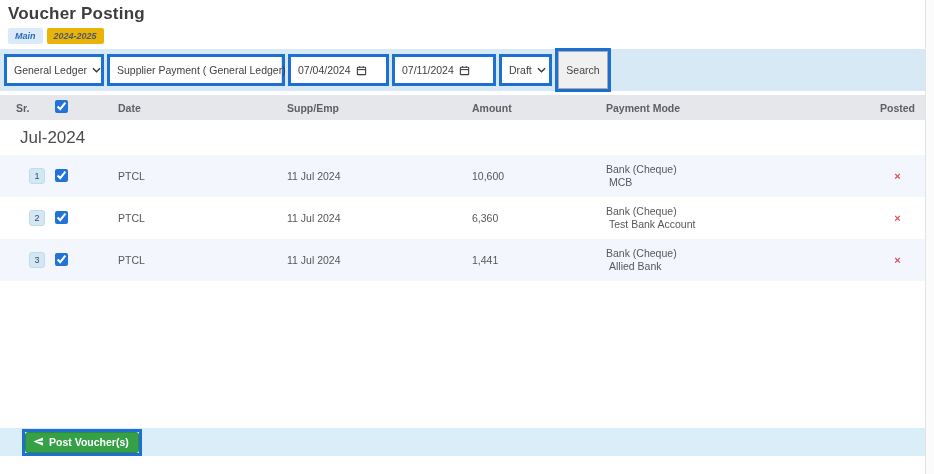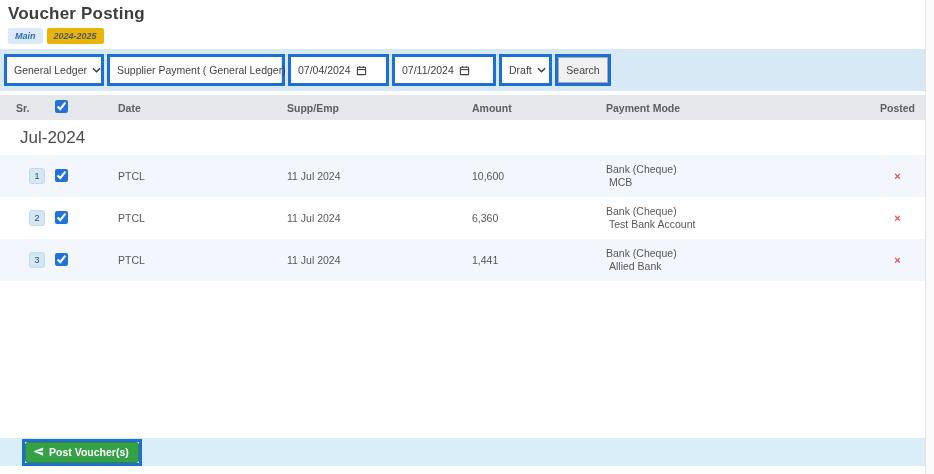--- a/index.html
+++ b/index.html
@@ -28,21 +28,21 @@
     display:flex; align-items:center; height:26px; background:#fff;
     font-size:10.5px; color:#3f3f3f; padding:0 7px; gap:5px; cursor:default; white-space:nowrap;
   }
   .spread { justify-content:flex-start; }
   .w-gl  { width:94px; }
   .w-sup { width:172px; border-right:1px solid #e0e0e0; }
   .w-d1  { width:95px; }
   .w-d2  { width:98px; }
   .w-st  { width:47px; }
   .btn-search {
-    width:50px; height:26px; background:#f0f0f0; border:1px solid #ababab;
+    width:50px; height:38px; background:#f0f0f0; border:1px solid #ababab;
     color:#444; font-size:10.5px; display:flex; align-items:center; justify-content:center;
   }
   .sel2-tools { display:flex; align-items:center; gap:4px; margin-left:auto; }
   .sel2-x { color:#8a8a8a; font-size:10px; font-weight:bold; line-height:10px; }
 
   .grid {
     display:grid; grid-template-columns:39px 63px 169px 185px 134px 264px 1fr;
     align-items:center; padding-left:16px;
   }
   .thead { height:25px; background:#e6e7ea; margin-top:4px; font-size:10.5px; font-weight:bold; color:#5c6066; }
@@ -54,21 +54,21 @@
     justify-self:start; margin-left:13px; min-width:16px; text-align:center;
     background:#d3e8f4; border:1px solid #bedcee; border-radius:3px;
     font-size:9px; color:#34495c; padding:2px 4px; line-height:10px;
   }
   input[type=checkbox] { width:13px; height:13px; accent-color:#2273d8; cursor:pointer; }
   .pm-cell { line-height:13px; }
   .pm-line2 { padding-left:3px; }
   .posted-x { justify-self:center; color:#e0514f; font-weight:bold; font-size:11px; }
 
   .footer-bar {
-    position:absolute; left:0; bottom:8px; width:925px; height:28px;
+    position:absolute; left:0; bottom:18px; width:925px; height:28px;
     background:#d9eef8; display:flex; align-items:center;
   }
   .footer-hl { border:3px solid #1d6fd1; margin-left:22px; background:transparent; }
   .post-btn {
     display:flex; align-items:center; gap:5px; background:#35a046; border:1px solid #2c8c3c;
     color:#fff; font-size:10.5px; font-weight:bold; padding:3px 9px 4px 7px; border-radius:3px; cursor:pointer;
   }
   svg { display:block; }
 </style>
 </head>

